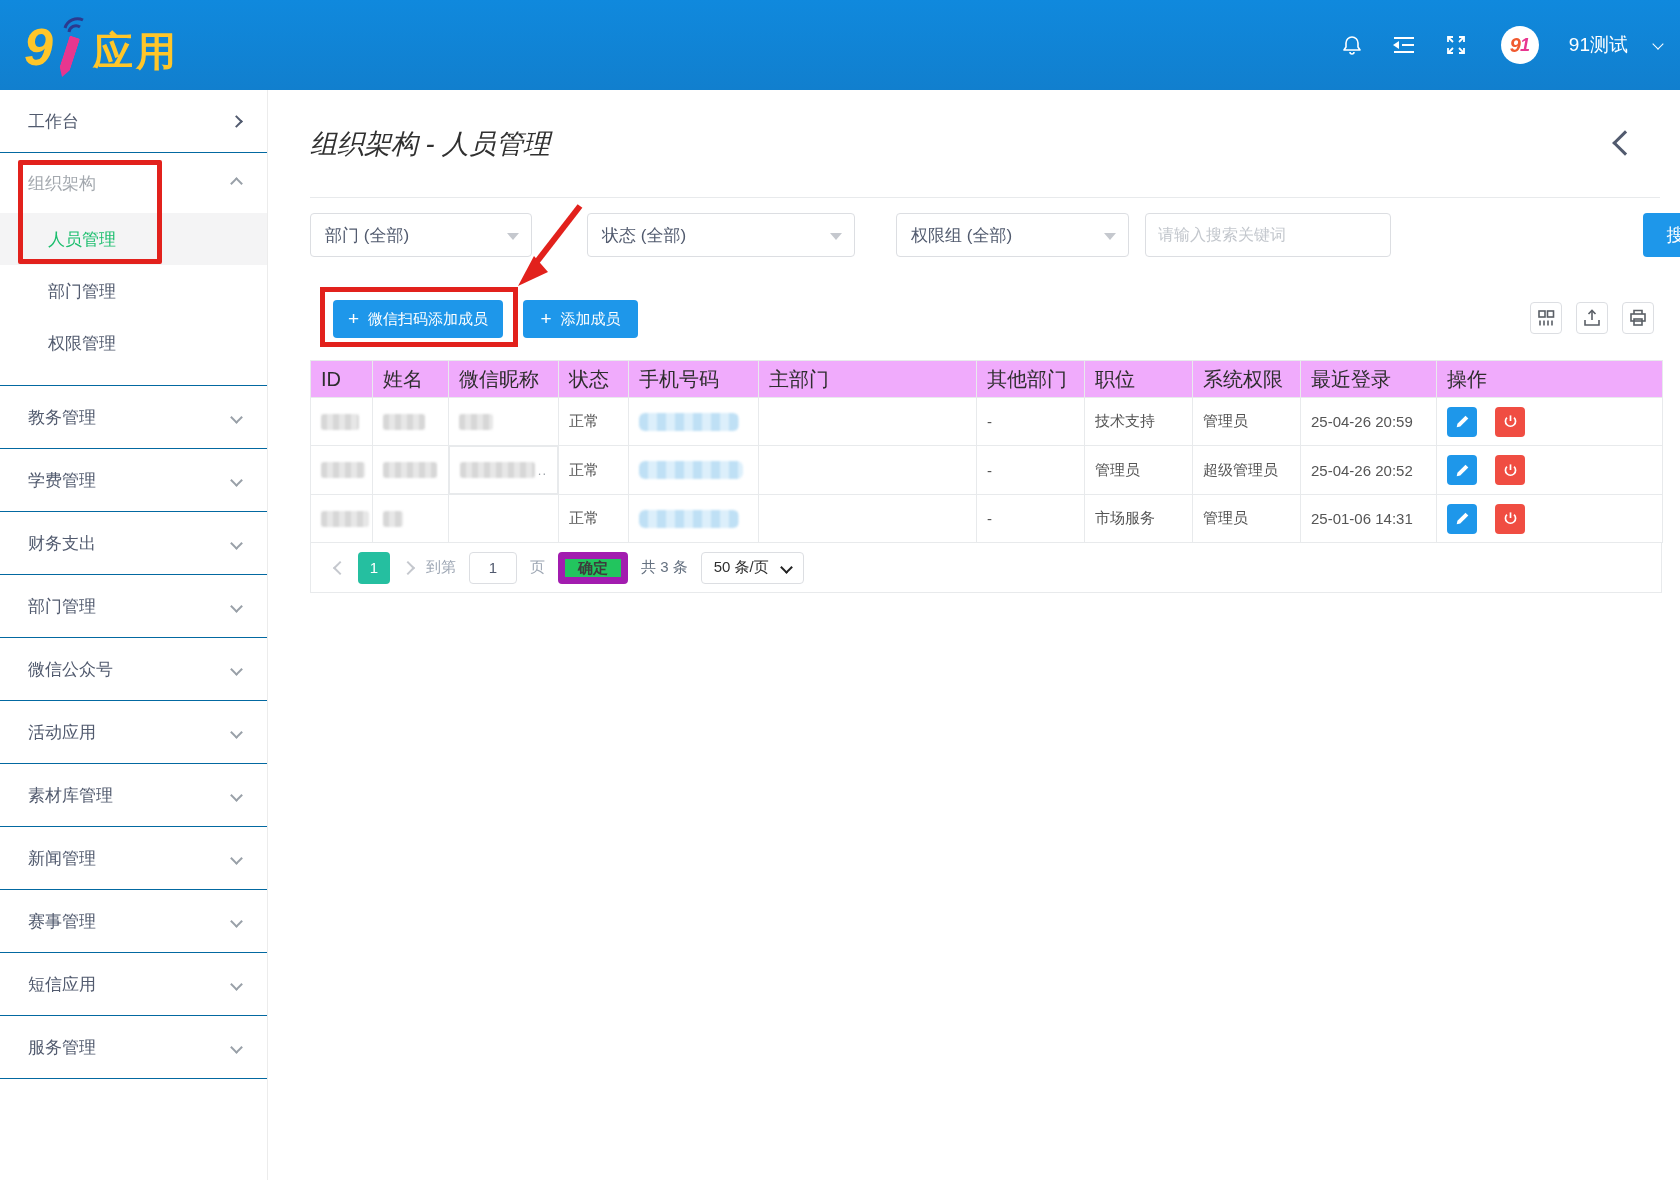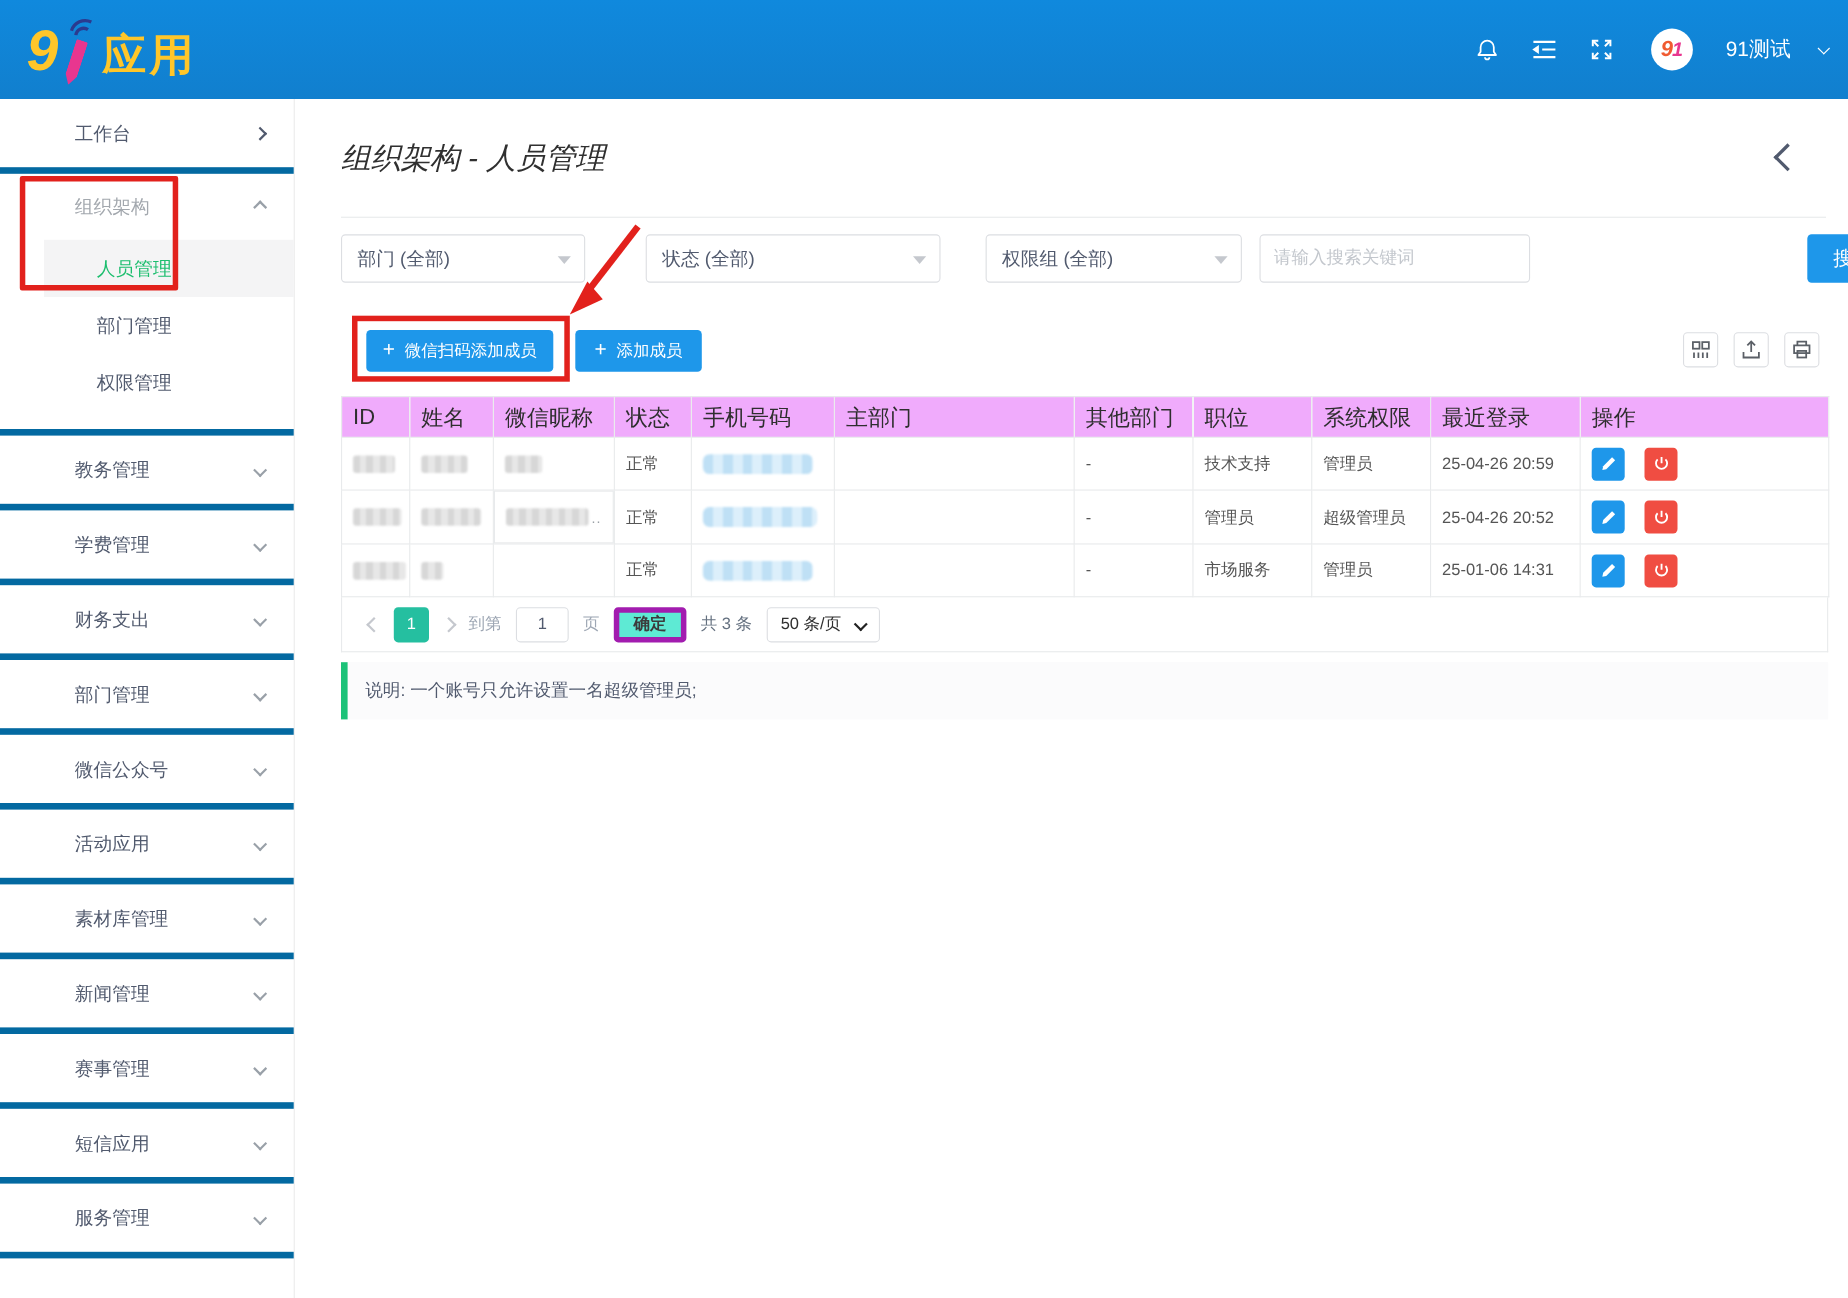--- a/index.html
+++ b/index.html
@@ -25,21 +25,21 @@
   .username { color:#fff; font-size:19px; margin-left:4px; }
   .chev { display:inline-block; width:9px; height:9px; border-right:2px solid #999; border-bottom:2px solid #999; }
   .chev-down  { transform:rotate(45deg); }
   .chev-up    { transform:rotate(-135deg); }
   .chev-right { transform:rotate(-45deg); }
   .chev-left  { transform:rotate(135deg); }
   .chev-white { border-color:#fff; width:8px; height:8px; border-width:1.5px; margin-top:-3px; }
 
   
   .sidebar { position:absolute; left:0; top:90px; width:268px; height:1090px; background:#fff; border-right:1px solid #ececec; }
-  .side-sec { border-bottom:6px solid #0369a1;padding-left:40px; }
+  .side-sec { border-bottom:1px solid #0369a1; }
   .side-item { height:62px; display:flex; align-items:center; justify-content:space-between; padding:0 26px 0 28px; font-size:17px; color:#515a6e; cursor:pointer; }
   .side-item .chev { border-color:#99a0a8; }
   .side-item.group-open { height:60px; color:#a3a8ae; }
   .sub-item { height:52px; display:flex; align-items:center; padding-left:48px; font-size:17px; color:#515a6e; cursor:pointer; }
   .sub-item.active { background:#f4f4f5; color:#1cbe6e; }
   .sec-org { padding-bottom:16px; }
   .side-red-rect { position:absolute; left:18px; top:70px; width:144px; height:104px; border:5px solid #e2211c; border-radius:2px; pointer-events:none; z-index:5; }
 
   
   .main { position:absolute; left:268px; top:90px; width:1412px; height:1090px; }
@@ -78,21 +78,21 @@
   .op-btn { display:inline-flex; width:30px; height:30px; border-radius:4px; align-items:center; justify-content:center; border:none; cursor:pointer; vertical-align:middle; }
   .op-edit { background:#1e97ea; margin-right:14px; }
   .op-power { background:#f04d42; }
 
   
   .pager { width:1352px; height:50px; border:1px solid #e8eaec; border-top:none; display:flex; align-items:center; gap:13px; padding-left:24px; font-size:15px; color:#657180; }
   .pg-chev { width:10px; height:10px; border-color:#c5c8ce; border-width:2px; cursor:pointer; }
   .pg-num { width:32px; height:32px; background:#25bfa0; color:#fff; border-radius:4px; display:flex; align-items:center; justify-content:center; font-size:15px; cursor:pointer; }
   .pg-gray { color:#9ea7b4; }
   .pg-input { width:48px; height:32px; border:1px solid #dcdee2; border-radius:4px; text-align:center; font-size:15px; color:#515a6e; outline:none; font-family:inherit; }
-  .pg-confirm { height:32px; padding:0 13px; background:#5eead4; border:5px solid #a21caf; border-radius:4px; font-size:15px; color:#3c3c3c; font-weight:bold; cursor:pointer; font-family:inherit; }
+  .pg-confirm { height:32px; padding:0 13px; background:#22c55e; border:7px solid #a21caf; border-radius:4px; font-size:15px; color:#3c3c3c; font-weight:bold; cursor:pointer; font-family:inherit; }
   .pg-select { position:relative; height:32px; border:1px solid #dcdee2; border-radius:4px; display:flex; align-items:center; padding:0 34px 0 12px; cursor:pointer; color:#2f2f2f; }
   .pg-select .chev { border-color:#222; border-width:2.5px; position:absolute; right:12px; top:10px; }
 
   .note { position:absolute; left:42px; top:512px; width:1352px; height:52px; background:#fbfbfc; display:flex; align-items:center; }
   .note-bar { width:6px; height:52px; background:#1cc278; }
   .note-text { margin-left:16px; font-size:16px; color:#515a6e; }
 
   svg { display:block; }
 </style>
 </head>
@@ -442,19 +442,15 @@
         <span class="pg-gray">页</span>
         <button class="pg-confirm">确定</button>
         <span>共 3 条</span>
         <span class="pg-select">
           <span>50 条/页</span>
           <span class="chev chev-down"></span>
         </span>
       </div>
     </div>
 
-    <div class="note">
-      <div class="note-bar"></div>
-      <div class="note-text">说明: 一个账号只允许设置一名超级管理员;</div>
-    </div>
   </div>
 
 </div>
 
 </body></html>

